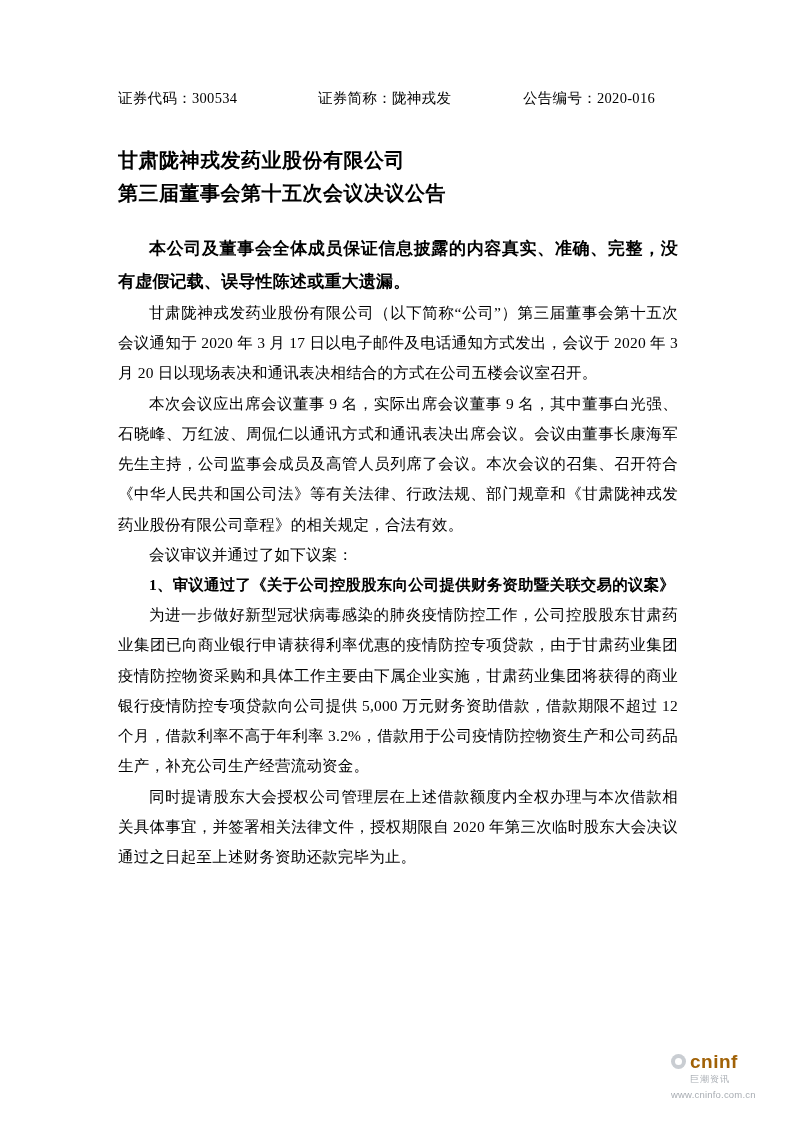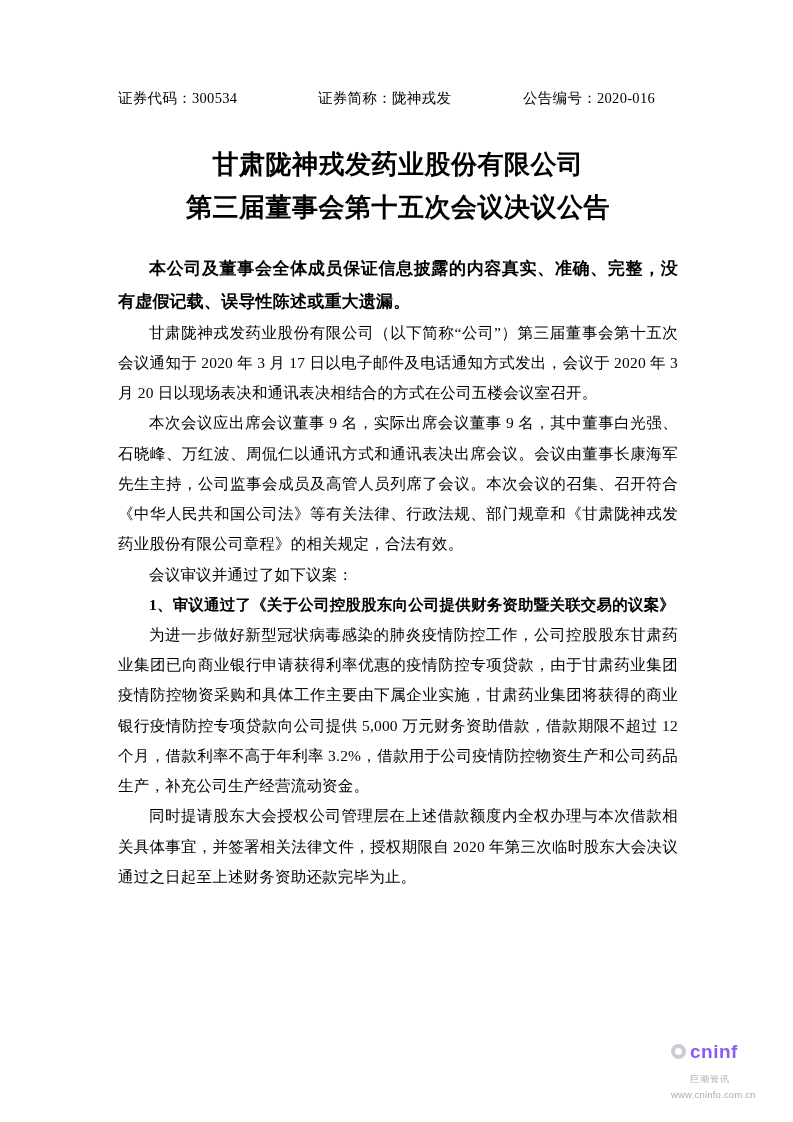--- a/index.html
+++ b/index.html
@@ -34,23 +34,22 @@
     font-size: 14.5px;
     line-height: 1.5;
     letter-spacing: 0.3px;
     margin-bottom: 34px;
   }
   .header-row .hcell-1 { width: 200px; }
   .header-row .hcell-2 { width: 205px; font-family: Liberation Serif, serif; }
   .header-row .hcell-3 { width: 155px; font-family: Liberation Serif, serif; }
 
   .title {
-    text-align: center;
     font-weight: bold;
-    font-size: 26px;
+    font-size: 20px;
     line-height: 1.65;
     letter-spacing: 0.5px;
     font-family: "Liberation Serif", "DejaVu Serif", serif;
   }
   .title-line { display: block; }
 
   .bold-note {
     margin-top: 22px;
     font-weight: bold;
     font-size: 17px;
@@ -112,29 +111,29 @@
     content: "";
     position: absolute;
     left: 4px; top: 4px;
     width: 7px; height: 7px;
     border-radius: 50%;
     background: #ffffff;
   }
   .logo-text {
     font-size: 19px;
     font-weight: bold;
-    color: #8b5cf6;
+    color: #a16207;
     letter-spacing: 0.5px;
     line-height: 1;
   }
   .logo-sub {
     font-size: 9px;
     color: #a8adb3;
     letter-spacing: 1px;
-    margin-top: 12px;
+    margin-top: 2px;
     margin-left: 19px;
   }
   .logo-url {
     font-size: 9.5px;
     color: #a8adb3;
     letter-spacing: 0.2px;
     margin-top: 3px;
   }
 </style>
 </head>

